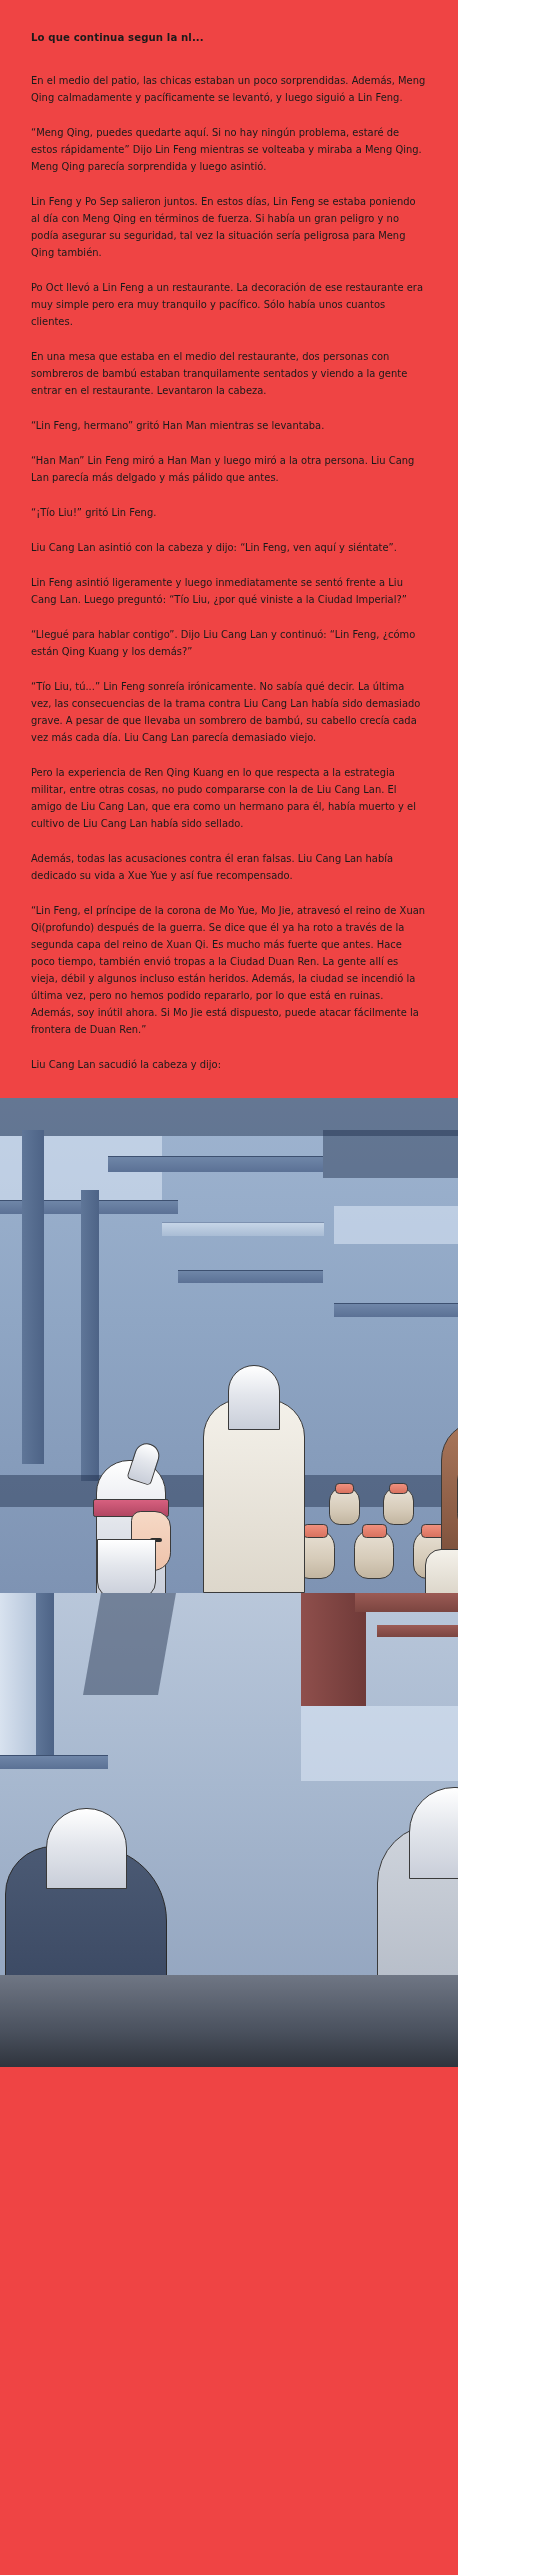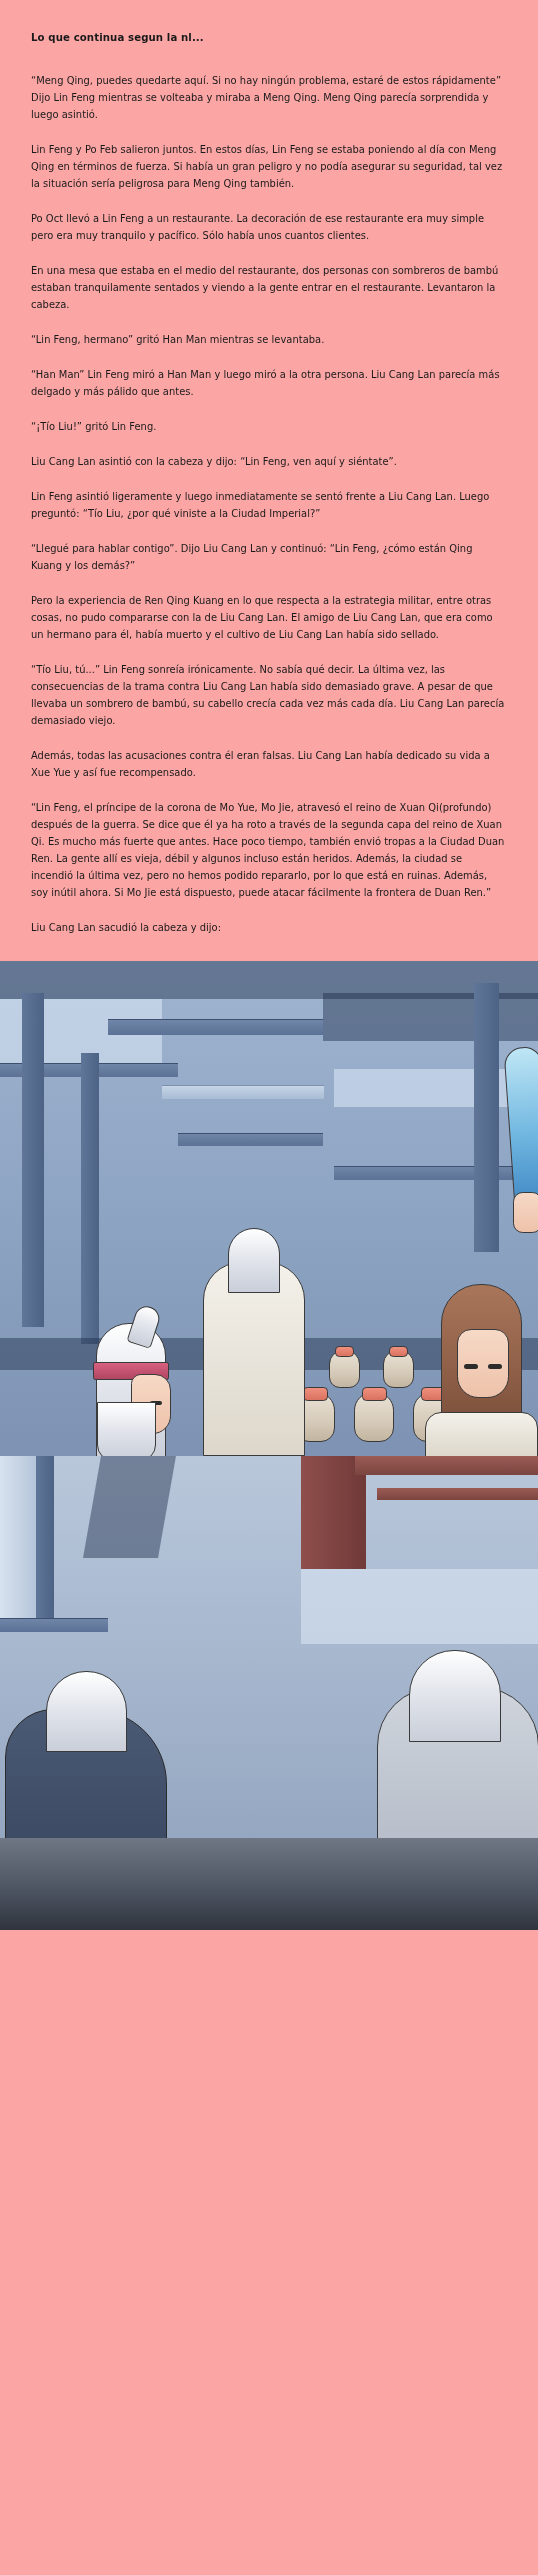--- a/index.html
+++ b/index.html
@@ -6,24 +6,24 @@
   * { box-sizing: border-box; }
   html, body {
     margin: 0; padding: 0;
     background: #ffffff;
   }
   body {
     width: 538px;
     font-family: "DejaVu Sans Condensed", "Liberation Sans Narrow", "Liberation Sans", sans-serif;
   }
   #page {
-    width: 538px;
+    width: 458px;
     min-height: 2576px;
     position: relative;
-    background: #fca5a5;
+    background: #ef4444;
     overflow: hidden;
   }
 
   
   .novel {
     padding: 0 31px;
     padding-top: 30px;
   }
   .novel-heading {
     font-size: 11.3px;
@@ -176,32 +176,33 @@
   }
 </style>
 </head>
 <body>
 
 <div id="page">
 
   <section class="novel">
     <h1 class="novel-heading">Lo que continua segun la nl...</h1>
 
+    <p class="para">En el medio del patio, las chicas estaban un poco sorprendidas. Además, Meng Qing calmadamente y pacíficamente se levantó, y luego siguió a Lin Feng.</p>
     <p class="para">“Meng Qing, puedes quedarte aquí. Si no hay ningún problema, estaré de estos rápidamente” Dijo Lin Feng mientras se volteaba y miraba a Meng Qing. Meng Qing parecía sorprendida y luego asintió.</p>
-    <p class="para">Lin Feng y Po Feb salieron juntos. En estos días, Lin Feng se estaba poniendo al día con Meng Qing en términos de fuerza. Si había un gran peligro y no podía asegurar su seguridad, tal vez la situación sería peligrosa para Meng Qing también.</p>
+    <p class="para">Lin Feng y Po Sep salieron juntos. En estos días, Lin Feng se estaba poniendo al día con Meng Qing en términos de fuerza. Si había un gran peligro y no podía asegurar su seguridad, tal vez la situación sería peligrosa para Meng Qing también.</p>
     <p class="para">Po Oct llevó a Lin Feng a un restaurante. La decoración de ese restaurante era muy simple pero era muy tranquilo y pacífico. Sólo había unos cuantos clientes.</p>
     <p class="para">En una mesa que estaba en el medio del restaurante, dos personas con sombreros de bambú estaban tranquilamente sentados y viendo a la gente entrar en el restaurante. Levantaron la cabeza.</p>
     <p class="para">“Lin Feng, hermano” gritó Han Man mientras se levantaba.</p>
     <p class="para">“Han Man” Lin Feng miró a Han Man y luego miró a la otra persona. Liu Cang Lan parecía más delgado y más pálido que antes.</p>
     <p class="para">“¡Tío Liu!” gritó Lin Feng.</p>
     <p class="para">Liu Cang Lan asintió con la cabeza y dijo: “Lin Feng, ven aquí y siéntate”.</p>
     <p class="para">Lin Feng asintió ligeramente y luego inmediatamente se sentó frente a Liu Cang Lan. Luego preguntó: “Tío Liu, ¿por qué viniste a la Ciudad Imperial?”</p>
     <p class="para">“Llegué para hablar contigo”. Dijo Liu Cang Lan y continuó: “Lin Feng, ¿cómo están Qing Kuang y los demás?”</p>
+    <p class="para">“Tío Liu, tú...” Lin Feng sonreía irónicamente. No sabía qué decir. La última vez, las consecuencias de la trama contra Liu Cang Lan había sido demasiado grave. A pesar de que llevaba un sombrero de bambú, su cabello crecía cada vez más cada día. Liu Cang Lan parecía demasiado viejo.</p>
     <p class="para">Pero la experiencia de Ren Qing Kuang en lo que respecta a la estrategia militar, entre otras cosas, no pudo compararse con la de Liu Cang Lan. El amigo de Liu Cang Lan, que era como un hermano para él, había muerto y el cultivo de Liu Cang Lan había sido sellado.</p>
-    <p class="para">“Tío Liu, tú...” Lin Feng sonreía irónicamente. No sabía qué decir. La última vez, las consecuencias de la trama contra Liu Cang Lan había sido demasiado grave. A pesar de que llevaba un sombrero de bambú, su cabello crecía cada vez más cada día. Liu Cang Lan parecía demasiado viejo.</p>
     <p class="para">Además, todas las acusaciones contra él eran falsas. Liu Cang Lan había dedicado su vida a Xue Yue y así fue recompensado.</p>
     <p class="para">“Lin Feng, el príncipe de la corona de Mo Yue, Mo Jie, atravesó el reino de Xuan Qi(profundo) después de la guerra. Se dice que él ya ha roto a través de la segunda capa del reino de Xuan Qi. Es mucho más fuerte que antes. Hace poco tiempo, también envió tropas a la Ciudad Duan Ren. La gente allí es vieja, débil y algunos incluso están heridos. Además, la ciudad se incendió la última vez, pero no hemos podido repararlo, por lo que está en ruinas. Además, soy inútil ahora. Si Mo Jie está dispuesto, puede atacar fácilmente la frontera de Duan Ren.”</p>
     <p class="para">Liu Cang Lan sacudió la cabeza y dijo:</p>
   </section>
 
   <section class="comic">
 
     <div class="panel panel-1">
       <div class="bg-room"></div>
 

